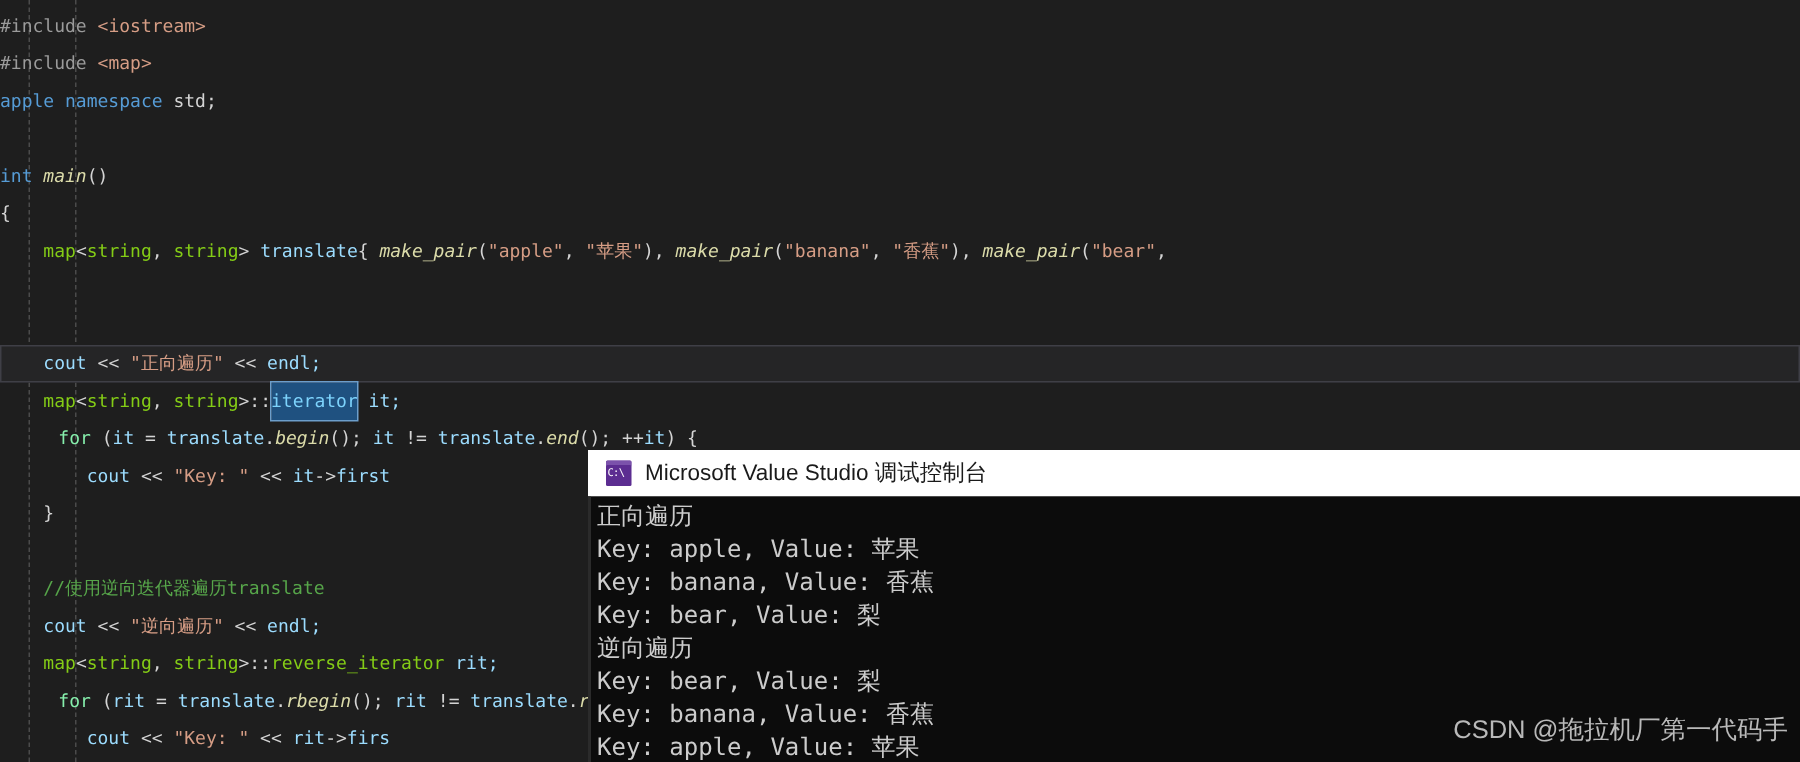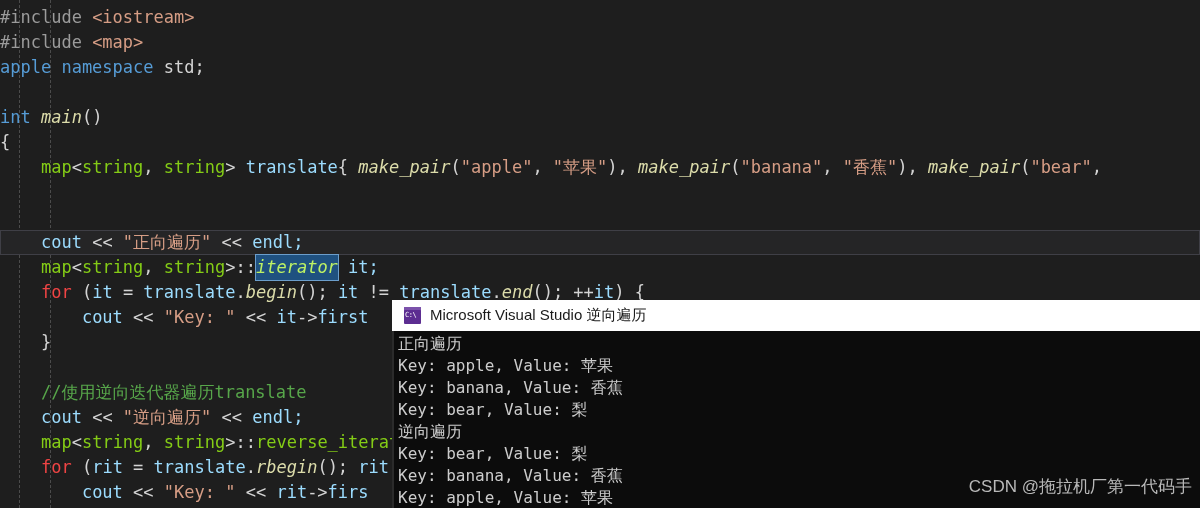--- a/index.html
+++ b/index.html
@@ -13,21 +13,21 @@
   
   #editor{
     position:absolute;left:0;top:0;width:1200px;height:508px;
     background:#1e1e1e;
     padding-top:5px;
     box-sizing:border-box;
   }
   .code-line{
     position:relative;
     height:25px;line-height:25px;
-    font-size:17px;
+    font-size:12px;
     white-space:pre;
     color:#d4d4d4;
     padding-left:0px;
   }
   .code-line .txt{display:inline-block;white-space:pre;}
 
   
   .code-line.current{
     background:#252526;
     box-shadow:inset 0 0 0 1px #3f3f46;
@@ -38,34 +38,33 @@
     position:absolute;top:0;width:0;height:100%;
     border-left:1px dashed #4b4b4b;
   }
   .g1{left:19px;}
   .g2{left:50px;}
 
   
   .pp      {color:#9b9b9b;}   
   .hdr     {color:#d69d85;}   
   .kw      {color:#569cd6;}   
-  .kw2     {color:#ef4444;}   
+  .kw2     {color:#86efac;margin-left:10px;}   
   .id      {color:#dcdcaa;font-style:italic;}   
   .type    {color:#84cc16;}   
   .punct   {color:#d4d4d4;}
   .str     {color:#d69d85;}
   .cmt     {color:#57a64a;}
   .var     {color:#9cdcfe;}
   .brace   {color:#d4d4d4;}
 
   .sel{
     background:#1f5180;
     outline:1px solid #6c9ecb;
-    color:#bef264;
-    font-style:italic;
+    color:#7dd3fc;
   }
 
   
   #console{
     position:absolute;
     left:392px;top:300px;
     width:808px;height:208px;
     overflow:hidden;
   }
   #console-title{
@@ -151,21 +150,21 @@
         <div class="code-line"><span class="txt punct">    </span><span class="txt var">cout</span><span class="txt punct"> &lt;&lt; </span><span class="txt str">"逆向遍历"</span><span class="txt punct"> &lt;&lt; </span><span class="txt var">endl;</span></div>
         <div class="code-line"><span class="txt punct">    </span><span class="txt type">map</span><span class="txt punct">&lt;</span><span class="txt type">string</span><span class="txt punct">, </span><span class="txt type">string</span><span class="txt punct">&gt;::</span><span class="txt type">reverse_iterator</span><span class="txt var"> rit;</span></div>
         <div class="code-line"><span class="txt punct">    </span><span class="txt kw2">for </span><span class="txt punct">(</span><span class="txt var">rit</span><span class="txt punct"> = </span><span class="txt var">translate</span><span class="txt punct">.</span><span class="txt id">rbegin</span><span class="txt punct">(); </span><span class="txt var">rit</span><span class="txt punct"> != </span><span class="txt var">translate</span><span class="txt punct">.</span><span class="txt id">rend</span><span class="txt punct">();</span></div>
         <div class="code-line"><span class="txt punct">        </span><span class="txt var">cout</span><span class="txt punct"> &lt;&lt; </span><span class="txt str">"Key: "</span><span class="txt punct"> &lt;&lt; </span><span class="txt var">rit</span><span class="txt punct">-&gt;</span><span class="txt var">firs</span></div>
       </div>
   </div>
 
   <div id="console">
     <div id="console-title">
       <div id="console-icon"></div>
-      <div id="console-title-text">Microsoft Visual Studio 逆向遍历</div>
+      <div id="console-title-text">Microsoft Value Studio 调试控制台</div>
     </div>
     <div id="console-body">
         <div class="con-line">正向遍历</div>
         <div class="con-line">Key: apple, Value: 苹果</div>
         <div class="con-line">Key: banana, Value: 香蕉</div>
         <div class="con-line">Key: bear, Value: 梨</div>
         <div class="con-line">逆向遍历</div>
         <div class="con-line">Key: bear, Value: 梨</div>
         <div class="con-line">Key: banana, Value: 香蕉</div>
         <div class="con-line">Key: apple, Value: 苹果</div>

